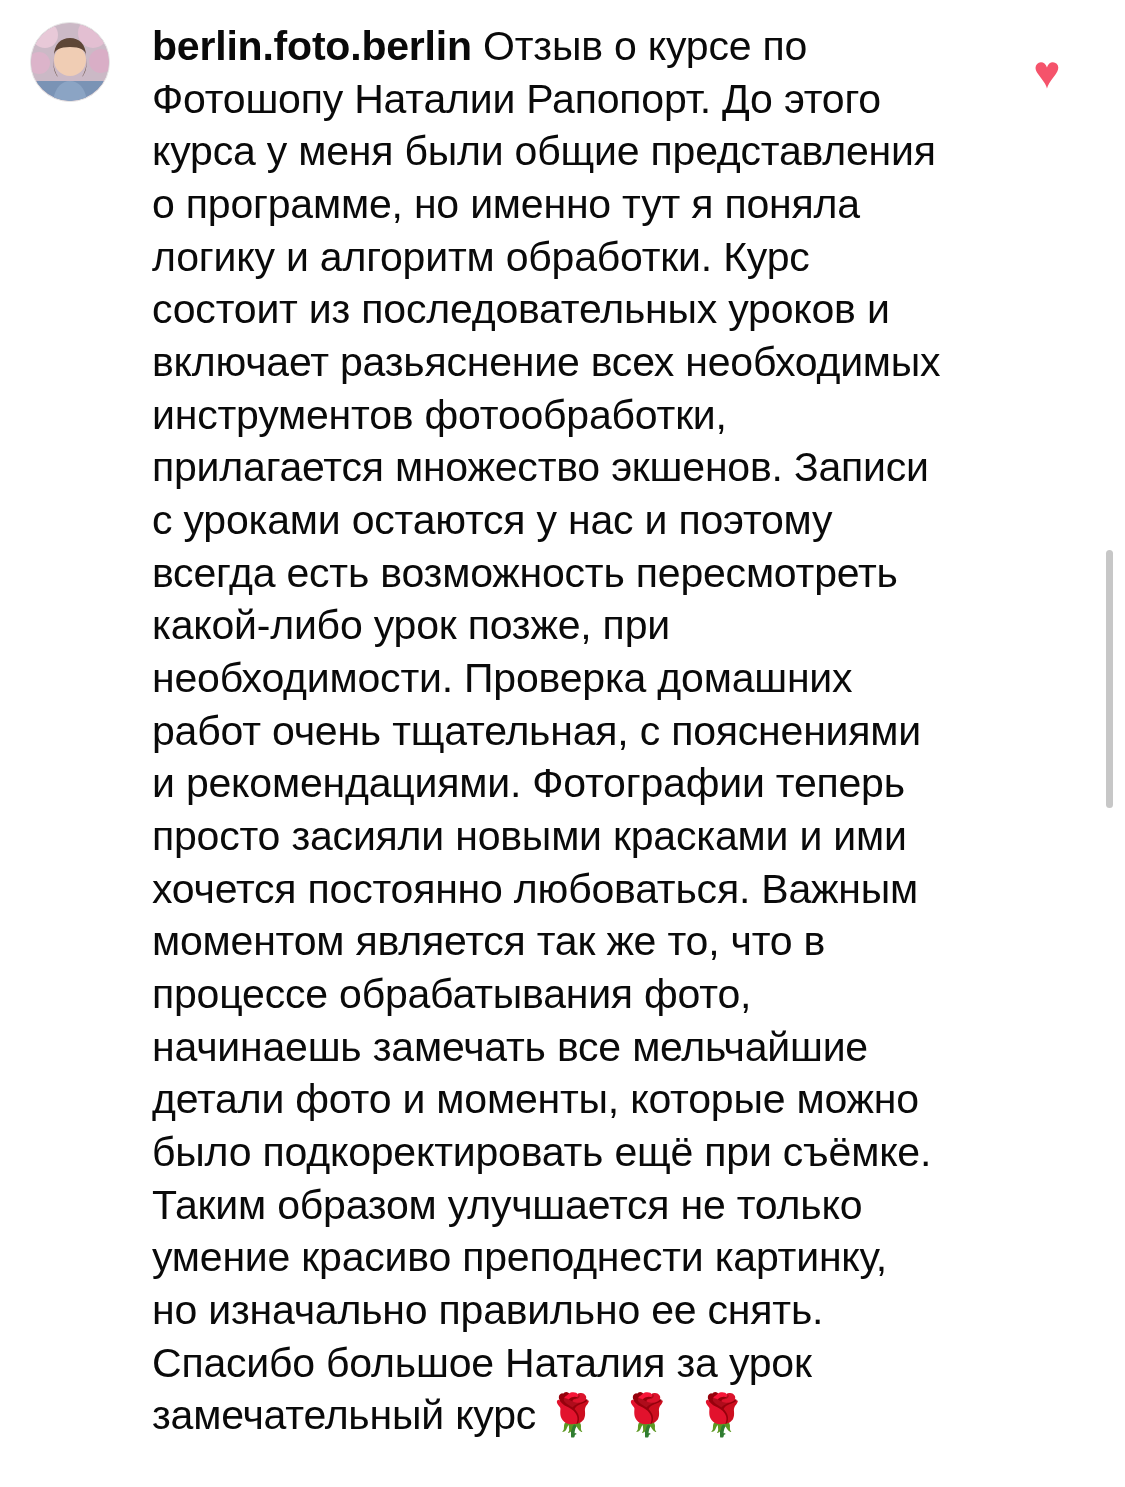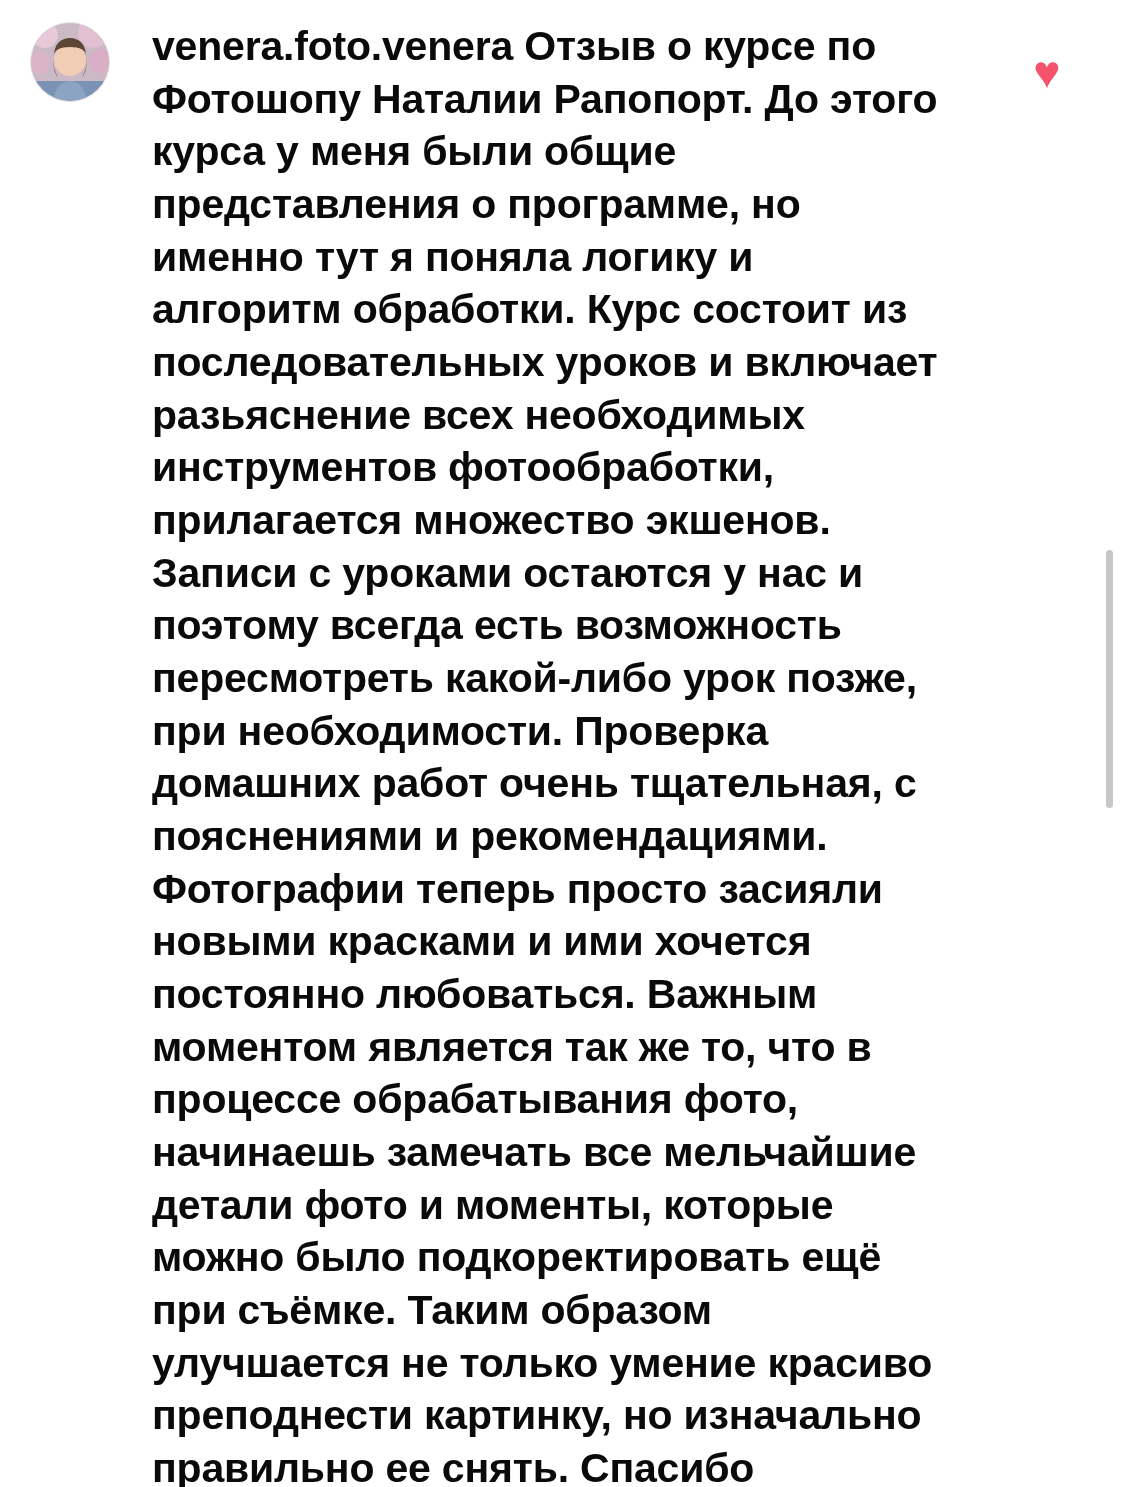--- a/index.html
+++ b/index.html
@@ -57,21 +57,21 @@
     line-height: 1.285;
     color: #0a0a0a;
     letter-spacing: -0.2px;
     word-wrap: break-word;
   }
   .username {
     font-weight: bold;
     color: #0a0a0a;
   }
   .body-text {
-    font-weight: bold;
+    font-weight: normal;
   }
   .roses {
     letter-spacing: 6px;
   }
 
   .scrollbar {
     position: absolute;
     right: 12px;
     top: 550px;
     width: 7px;
@@ -102,21 +102,21 @@
         <path d="M22 78c2-14 9-20 17-20s15 6 17 20z" fill="#8ba4c4"></path>
         <circle cx="39" cy="37" r="16" fill="#f0cdb4"></circle>
         <path d="M23 33c0-12 7-18 16-18s16 6 16 18c0-6-6-9-16-9s-16 3-16 9z" fill="#5e4636"></path>
         <path d="M23 33c-2 10 1 18 4 21-5-8-5-16-4-21z" fill="#5e4636"></path>
         <path d="M55 33c2 10-1 18-4 21 5-8 5-16 4-21z" fill="#5e4636"></path>
       </g>
     </svg>
   </div>
 
   <div class="text-block">
-    <span class="username">venera.foto.venera</span><span class="body-text"> Отзыв о курсе по Фотошопу Наталии Рапопорт.</span>
+    <span class="username">berlin.foto.berlin</span><span class="body-text"> Отзыв о курсе по Фотошопу Наталии Рапопорт.</span>
     <span class="body-text">До этого курса у меня были общие представления о программе, но именно тут я поняла логику и алгоритм обработки. Курс состоит из последовательных уроков и включает разьяснение всех необходимых инструментов  фотообработки, прилагается множество экшенов. Записи с уроками остаются у нас и поэтому всегда есть возможность пересмотреть какой-либо урок позже, при необходимости.  Проверка домашних работ очень тщательная, с пояснениями и  рекомендациями. Фотографии теперь просто засияли новыми красками и ими хочется постоянно любоваться. Важным моментом является так же то, что в процессе обрабатывания фото, начинаешь замечать все мельчайшие детали фото и моменты, которые можно было подкоректировать ещё при съёмке. Таким образом улучшается не только умение красиво преподнести картинку, но изначально правильно ее снять.</span>
     <span class="body-text">Спасибо большое Наталия за урок замечательный курс </span><span class="roses">🌹 🌹 🌹</span>
   </div>
 
   <div class="like-icon">♥</div>
 
   <div class="scrollbar"></div>
 
 </div>
 

